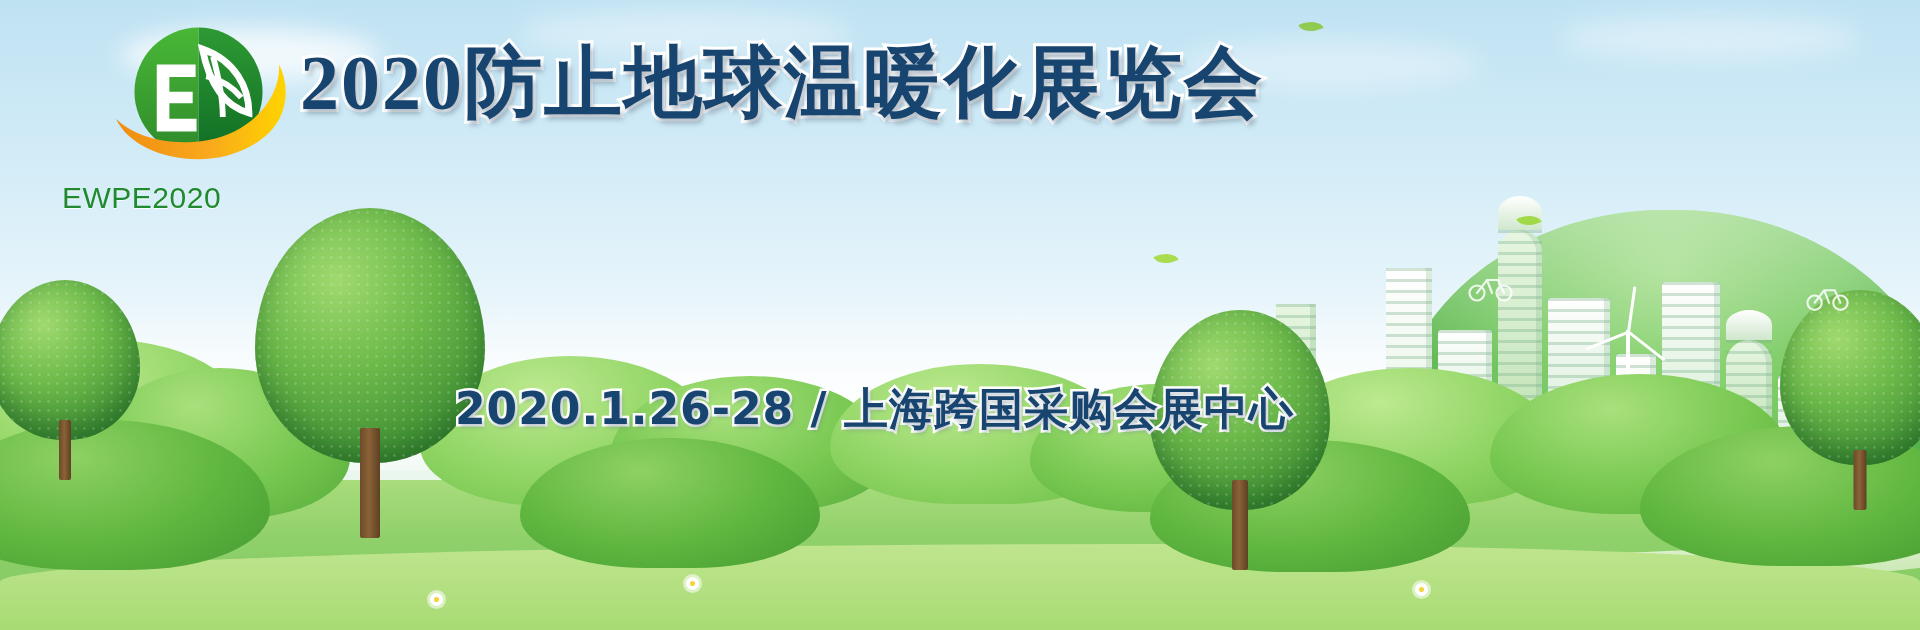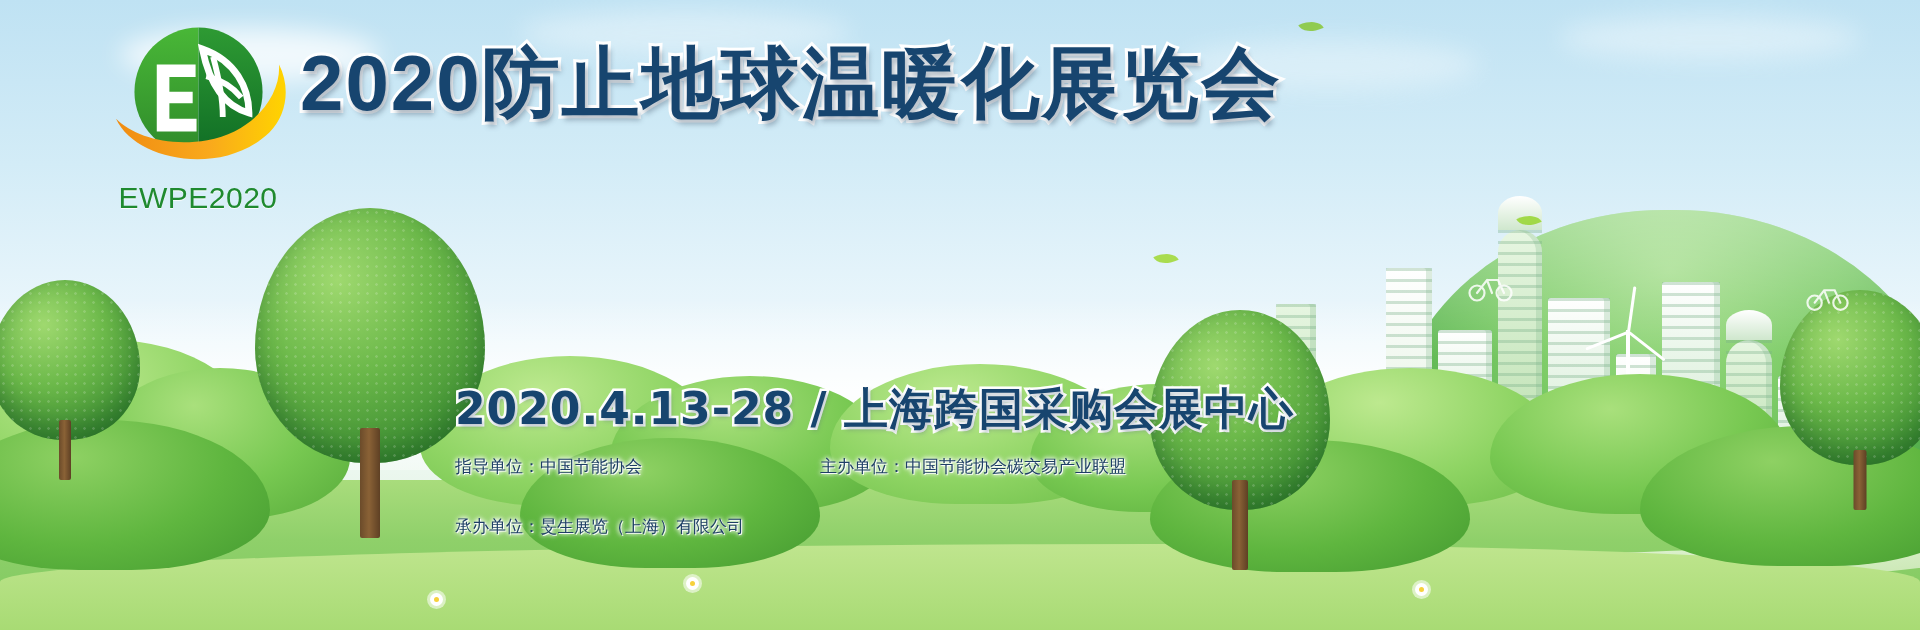--- a/index.html
+++ b/index.html
@@ -61,31 +61,31 @@
     background:linear-gradient(to right,#6b4b2a,#8a6236 45%,#5e4024);border-radius:2px;}
   .tree .crown{position:absolute;left:50%;transform:translateX(-50%);
     border-radius:50% 50% 48% 48%/55% 55% 45% 45%;
     background:radial-gradient(circle at 36% 28%,#9fd96f 0%,#6cb94a 40%,#3f8f33 78%,#2f7628 100%);
     box-shadow:inset 0 -12px 26px rgba(20,80,30,.45);}
   .tree .crown::after{content:"";position:absolute;inset:0;border-radius:inherit;
     background-image:radial-gradient(rgba(255,255,255,.30) 1px,transparent 1.6px);
     background-size:9px 9px;opacity:.55;}
 
   
-  .logo{position:absolute;left:62px;top:14px;width:272px;height:210px;text-align:center;}
+  .logo{position:absolute;left:62px;top:14px;width:272px;height:210px;text-align:left;}
   .logo-mark{position:relative;width:185px;height:165px;margin:0 auto;}
   .logo-txt{margin-top:2px;font-size:30px;letter-spacing:.5px;color:#1f8a2f;
     font-family:"Liberation Sans","DejaVu Sans",sans-serif;font-weight:400;
     text-shadow:0 1px 0 rgba(255,255,255,.8);}
 
   
   .head{position:absolute;left:300px;top:44px;width:1010px;}
   .title-cn{
     font-size:78px;line-height:1;font-weight:bold;letter-spacing:2px;color:#17456f;
-    font-family:Liberation Sans, sans-serif;
+    font-family:Liberation Serif, serif;
     -webkit-text-stroke:6px #ffffff;paint-order:stroke fill;
     text-shadow:3px 5px 5px rgba(90,110,130,.45);
     white-space:nowrap;
   }
   .title-en{
     margin-top:14px;font-size:40px;line-height:1;letter-spacing:1.5px;color:#123f63;
     font-family:"Liberation Sans","DejaVu Sans",sans-serif;font-weight:400;white-space:nowrap;
     text-shadow:0 1px 2px rgba(255,255,255,.7);
   }
 
@@ -277,28 +277,21 @@
       </svg>
     </div>
     <div class="logo-txt">EWPE2020</div>
   </div>
 
   <div class="head">
     <div class="title-cn">2020防止地球温暖化展览会</div>
   </div>
 
 
-  <div class="dateline">2020.4.13-28 / 上海跨国采购会展中心</div>
+  <div class="dateline">2020.1.26-28 / 上海跨国采购会展中心</div>
 
   <div class="orgs">
     <div class="row">
-      <span>指导单位：中国节能协会</span>
-      <span class="right">主办单位：中国节能协会碳交易产业联盟</span>
     </div>
-    <div class="row">
-    </div>
-    <div class="row">
-      <span>承办单位：旻生展览（上海）有限公司</span>
-    </div>
   </div>
 
 
 </div>
 
 </body></html>

